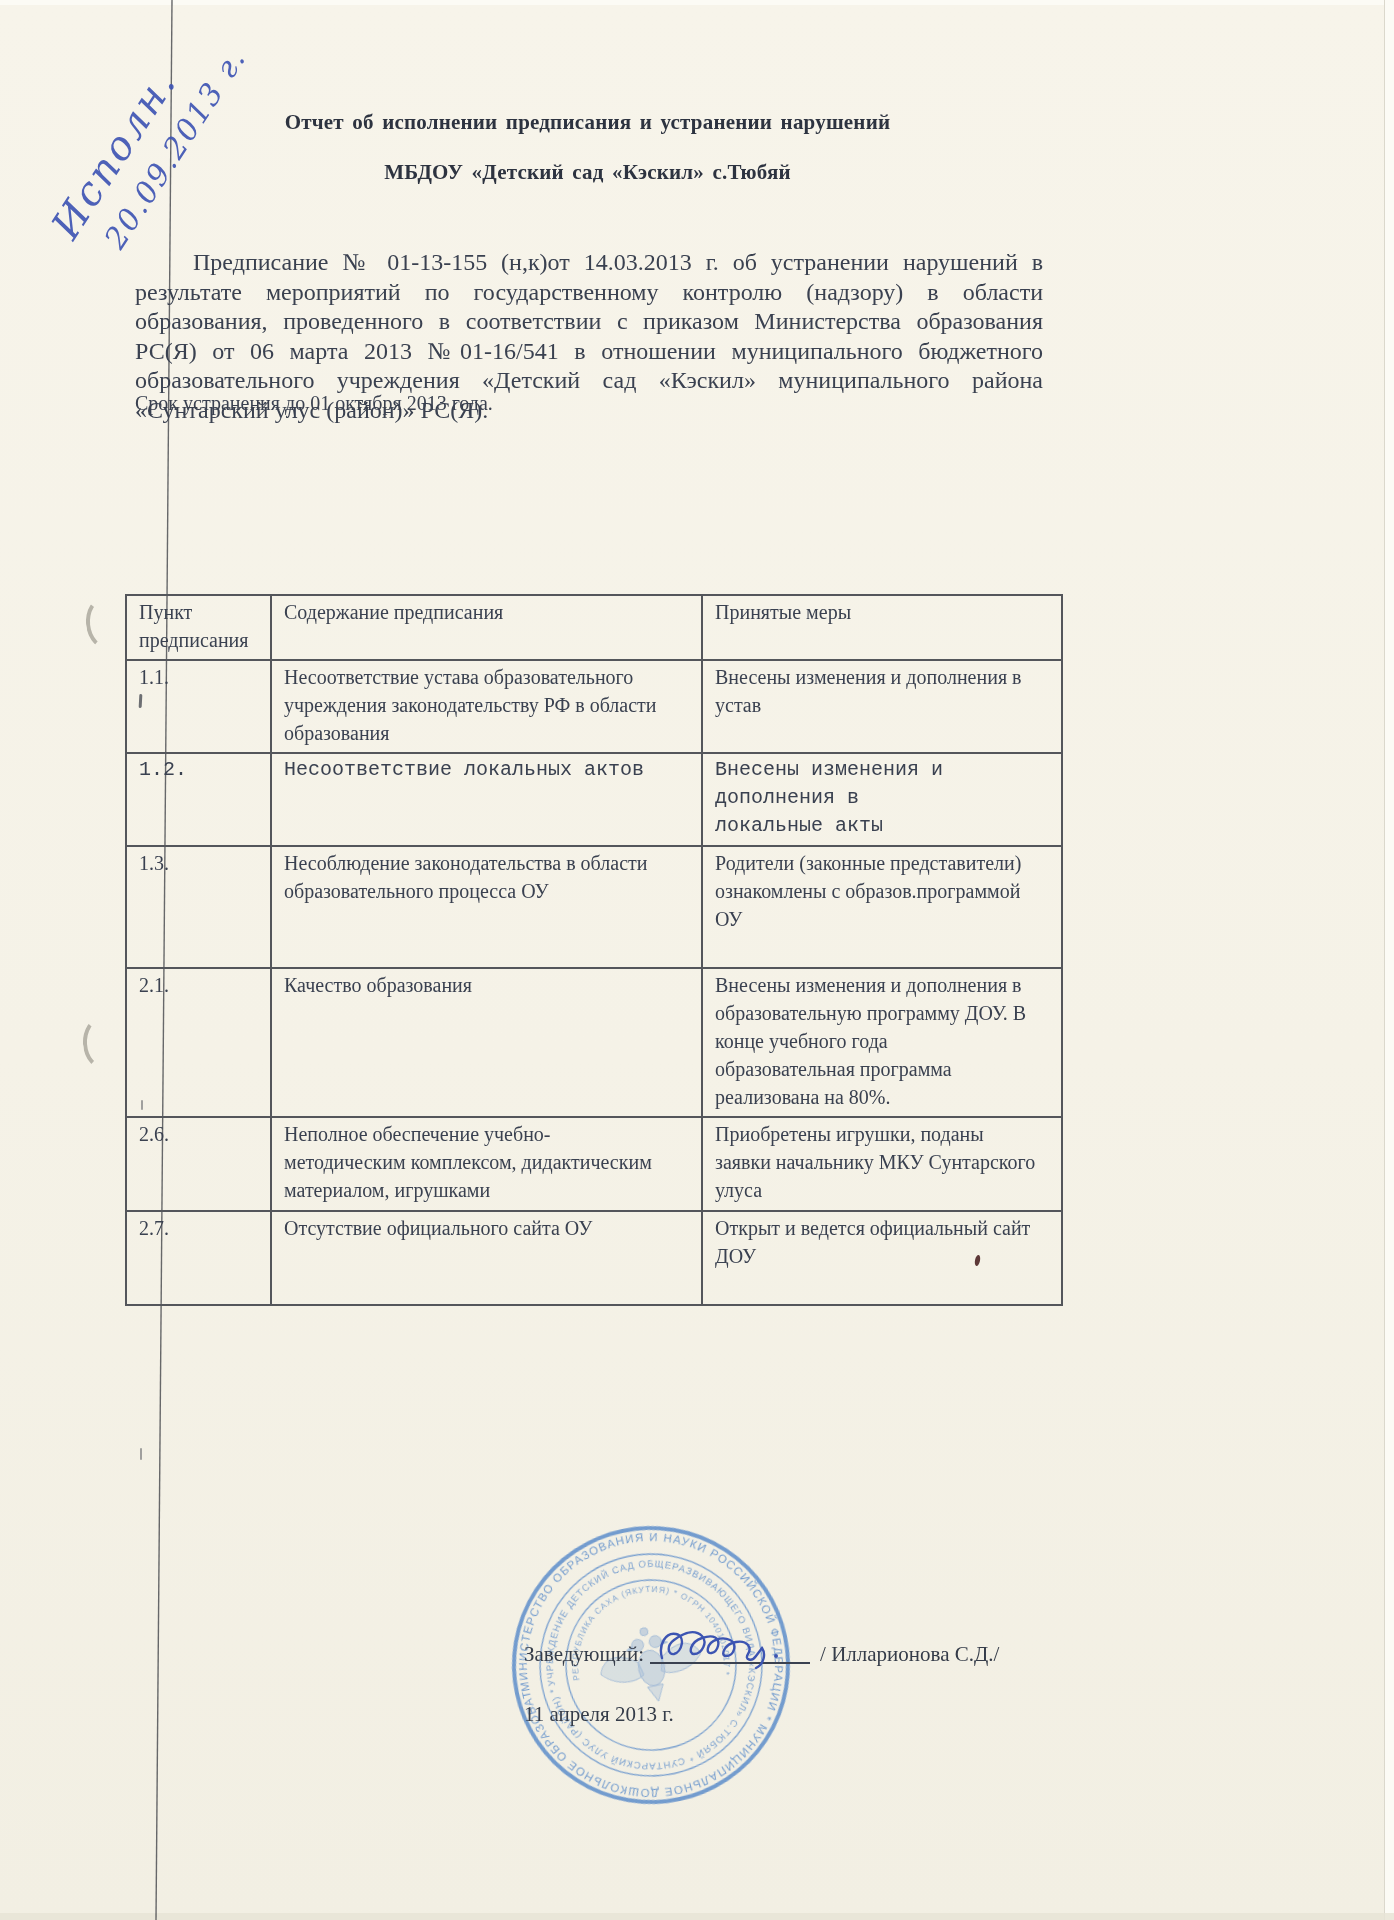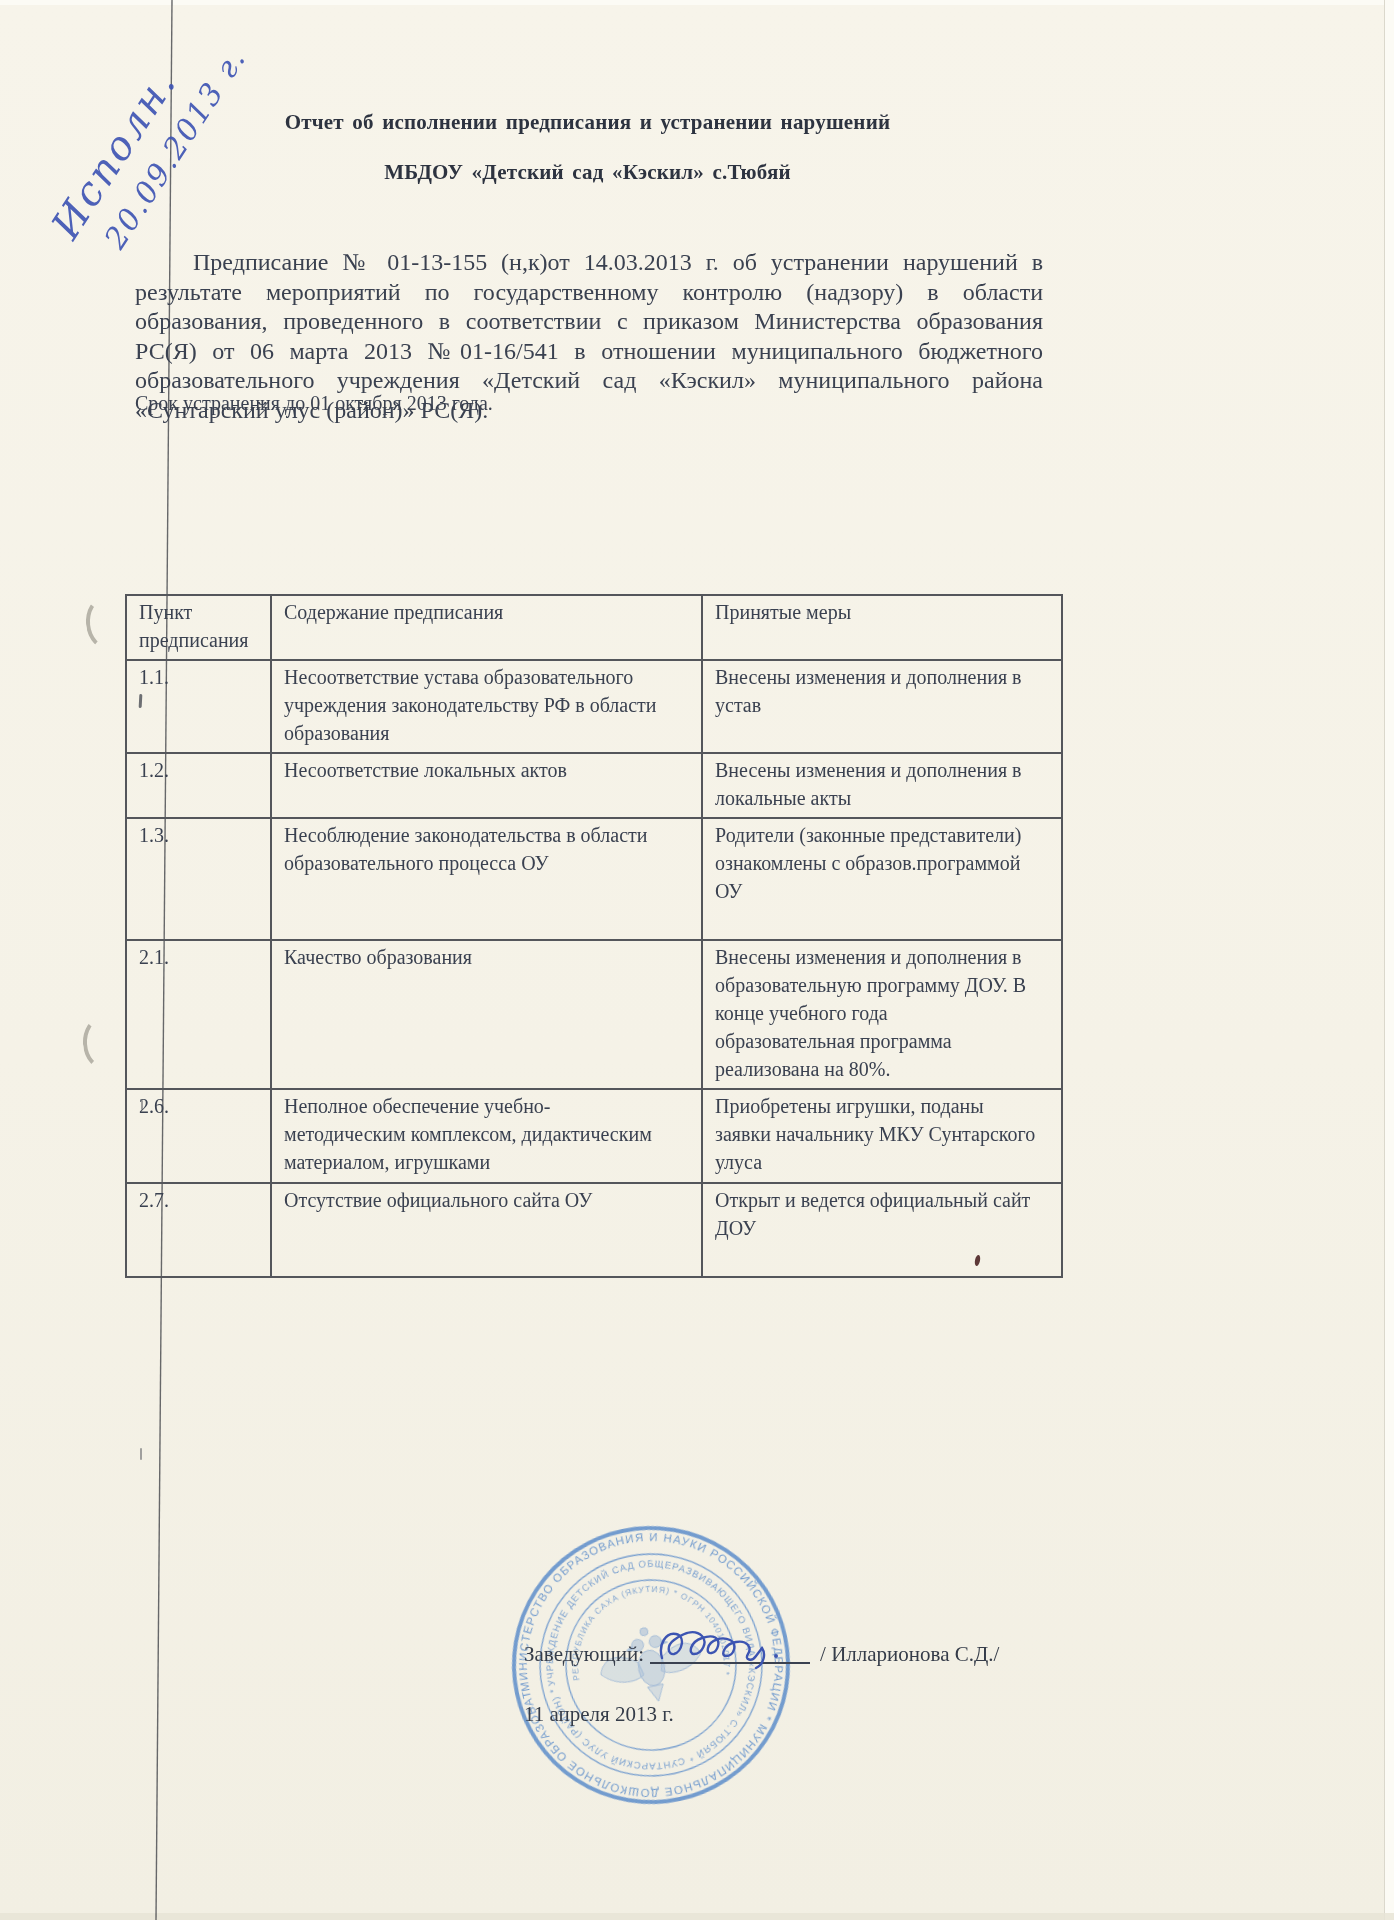--- a/index.html
+++ b/index.html
@@ -45,21 +45,21 @@
     border-collapse:collapse;table-layout:fixed;
   }
   table.presc th,table.presc td{
     border:2px solid #54565b;
     font-size:20px;line-height:28px;font-weight:normal;text-align:left;
     vertical-align:top;padding:2px 8px 5px 12px;
     white-space:pre-line;color:#3a4150;
   }
   thead tr{height:56px;}
   tbody tr:nth-child(1){height:92px;border-radius:19px;}
-  tbody tr:nth-child(2){height:58px;}
+  tbody tr:nth-child(2){height:58px;font-family:Liberation Mono, monospace;}
   tbody tr:nth-child(3){height:122px;}
   tbody tr:nth-child(4){height:140px;}
   tbody tr:nth-child(5){height:94px;}
   tbody tr:nth-child(6){height:94px;}
   tbody tr:nth-child(7){height:76px;}
 
   
   .stamp{position:absolute;left:496px;top:1510px;width:310px;height:310px;opacity:.9;}
 
   

